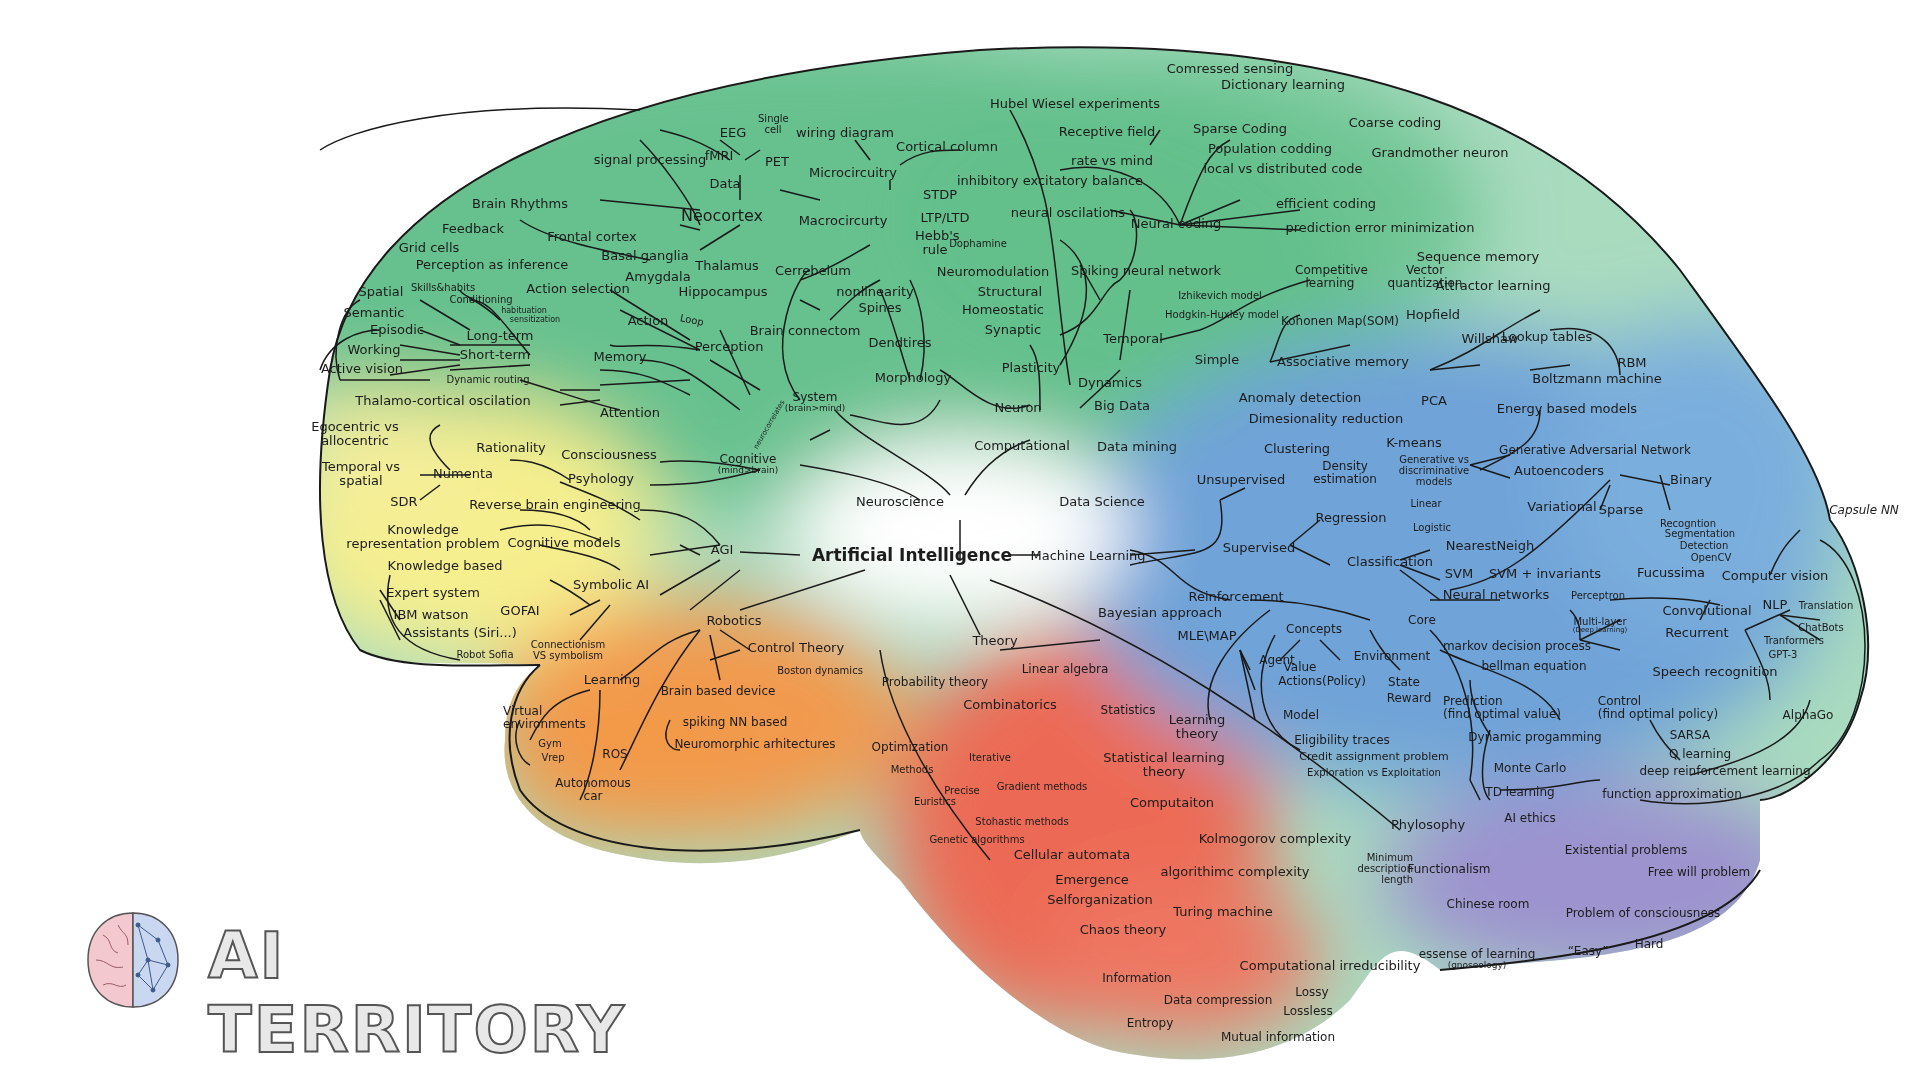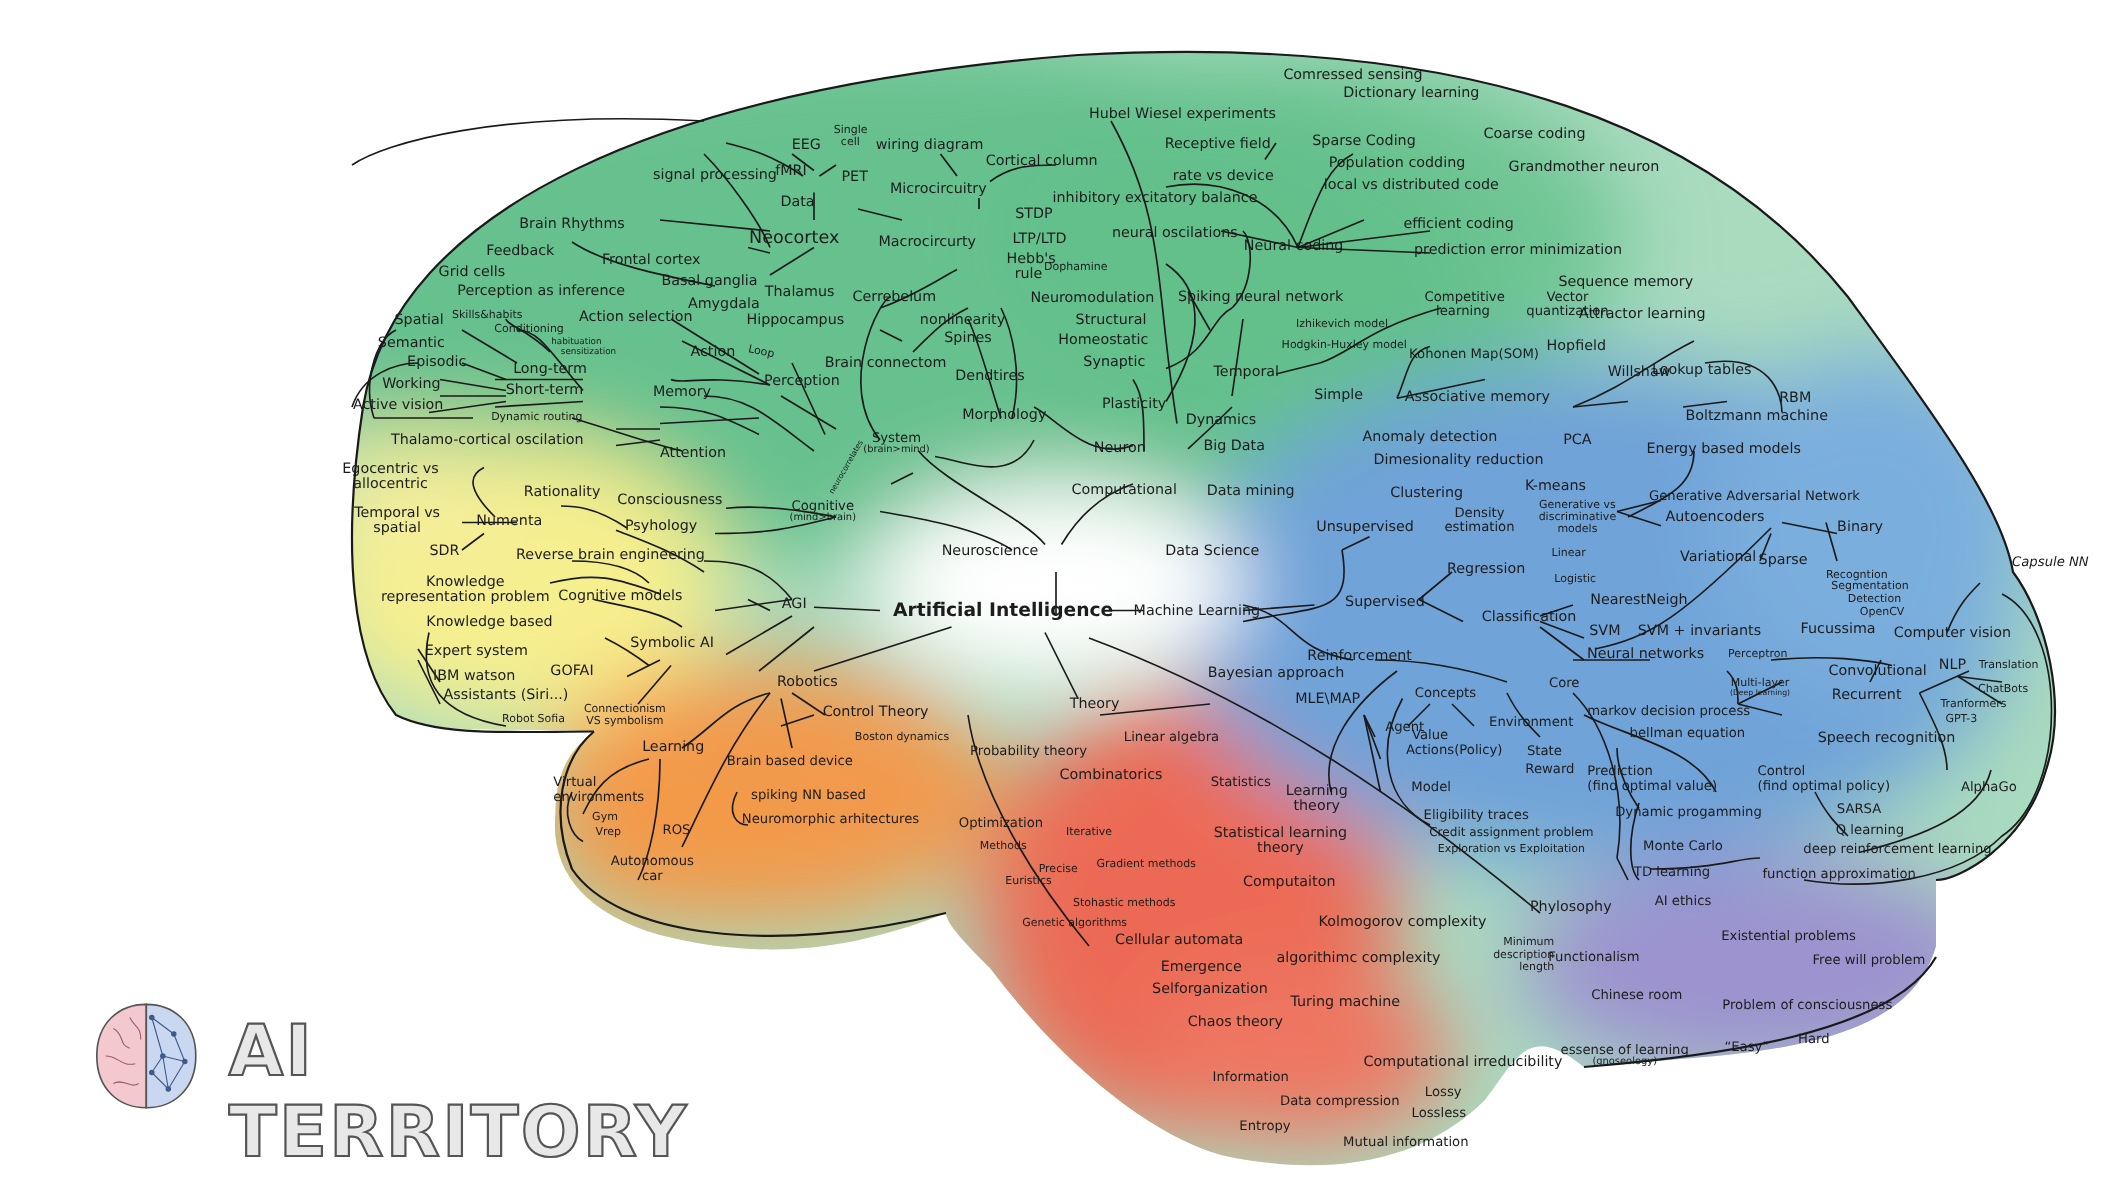--- a/index.html
+++ b/index.html
@@ -290,21 +290,21 @@
 <div class="lbl md" style="left:1425px;top:277px;width:80px;white-space:normal;">Vector quantization</div>
 <div class="lbl" style="left:1343px;top:362px;">Associative memory</div>
 <div class="lbl" style="left:1490px;top:339px;">Willshaw</div>
 <div class="lbl" style="left:1547px;top:337px;">Lookup tables</div>
 <div class="lbl" style="left:1433px;top:315px;">Hopfield</div>
 <div class="lbl" style="left:1493px;top:286px;">Attractor learning</div>
 <div class="lbl" style="left:1478px;top:257px;">Sequence memory</div>
 <div class="lbl" style="left:1176px;top:224px;">Neural coding</div>
 <div class="lbl" style="left:1068px;top:213px;">neural oscilations</div>
 <div class="lbl" style="left:1050px;top:181px;">inhibitory excitatory balance</div>
-<div class="lbl" style="left:1112px;top:161px;">rate vs device</div>
+<div class="lbl" style="left:1112px;top:161px;">rate vs mind</div>
 <div class="lbl" style="left:1107px;top:132px;">Receptive field</div>
 <div class="lbl" style="left:1075px;top:104px;">Hubel Wiesel experiments</div>
 <div class="lbl" style="left:1240px;top:129px;">Sparse Coding</div>
 <div class="lbl" style="left:1230px;top:69px;">Comressed sensing</div>
 <div class="lbl" style="left:1283px;top:85px;">Dictionary learning</div>
 <div class="lbl" style="left:1270px;top:149px;">Population codding</div>
 <div class="lbl" style="left:1395px;top:123px;">Coarse coding</div>
 <div class="lbl" style="left:1283px;top:169px;">local vs distributed code</div>
 <div class="lbl" style="left:1440px;top:153px;">Grandmother neuron</div>
 <div class="lbl" style="left:1326px;top:204px;">efficient coding</div>

